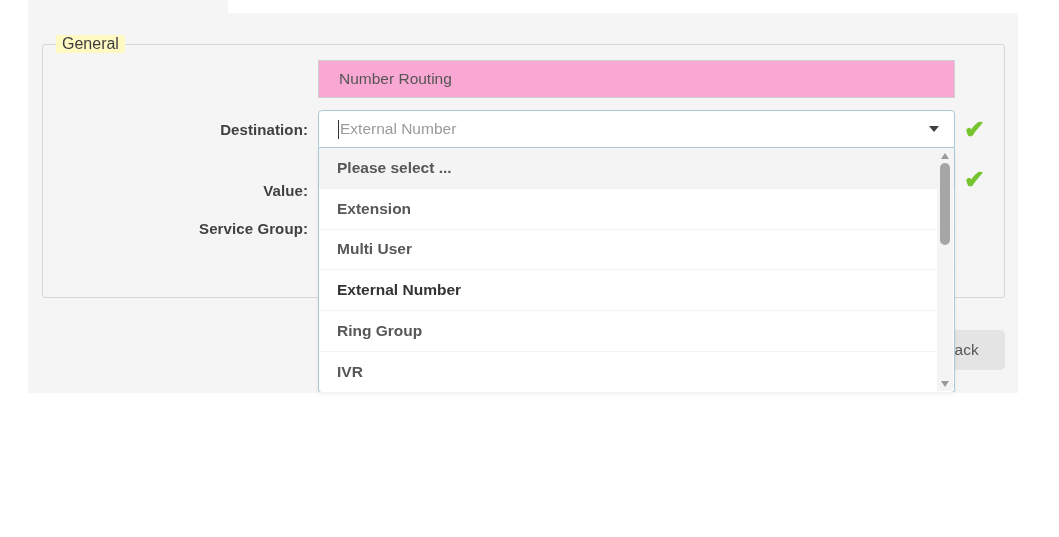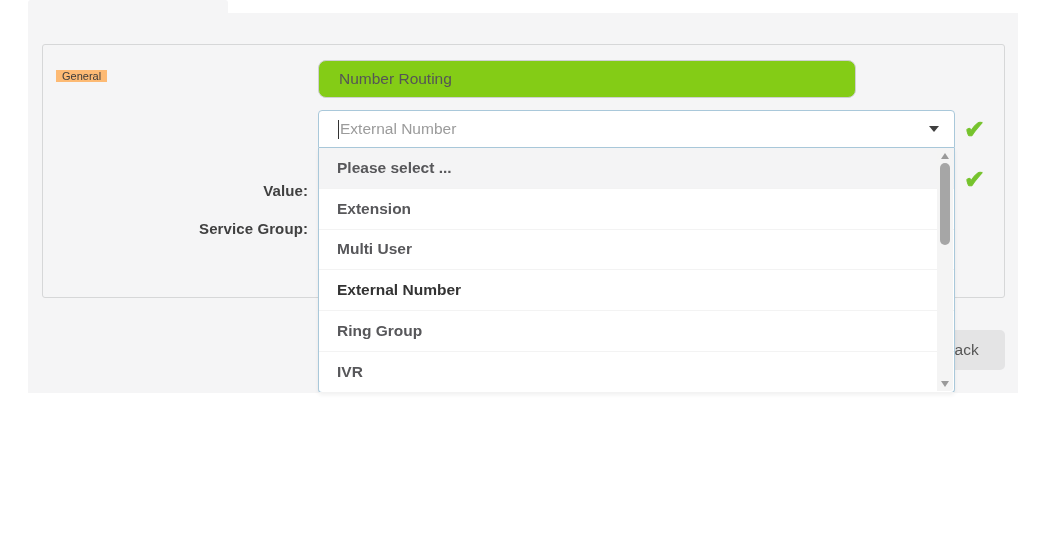--- a/index.html
+++ b/index.html
@@ -10,26 +10,26 @@
   
   .tab-stub { position:absolute; left:28px; top:0; width:200px; height:14px;
               background:#f5f5f6; border-radius:3px 3px 0 0; }
   .panel { position:absolute; left:28px; top:13px; width:990px; height:380px;
            background:#f5f5f6; }
 
   
   .fieldset { position:absolute; left:42px; top:44px; width:963px; height:254px;
               border:1px solid #d6d7d8; border-radius:3px; }
   .legend { position:absolute; left:13px; top:-10px; padding:0 6px;
-            background:#fdba74; font-size:11px; color:#3c3c3c;margin-top:35px; }
+            background:#fef9c3; font-size:16px; color:#3c3c3c; }
   .row-label { position:absolute; left:42px; width:266px; height:38px;
                display:flex; align-items:center; justify-content:flex-end;
                font-size:15px; font-weight:bold; color:#404040; letter-spacing:.1px; }
-  .text-input { position:absolute; left:318px; width:538px; height:38px;
-                background:#84cc16; border:1px solid #cfd0d1; border-radius:8px;
+  .text-input { position:absolute; left:318px; width:637px; height:38px;
+                background:#f9a8d4; border:1px solid #cfd0d1; border-radius:0;
                 display:flex; align-items:center; padding-left:20px;
                 font-size:15.5px; color:#555; }
 
   
   .combobox { position:absolute; left:318px; top:110px; width:637px; height:38px;
               background:#ffffff; border:1px solid #a9c8da; border-radius:4px 4px 0 0;
               display:flex; align-items:center; padding-left:19px; z-index:30; }
   .combobox .placeholder { font-size:15.5px; color:#9b9b9b; }
   .caret-down { position:absolute; right:15px; top:15px; width:0; height:0;
                 border-left:5px solid transparent; border-right:5px solid transparent;
@@ -81,20 +81,21 @@
 
 <div class="stage">
 
   <div class="tab-stub"></div>
   <div class="panel"></div>
 
   <div class="fieldset">
     <div class="legend">General</div>
   </div>
 
+  <div class="row-label" style="top:110px">Destination:</div>
   <div class="row-label" style="top:171px">Value:</div>
   <div class="row-label" style="top:209px">Service Group:</div>
 
   <div class="text-input" style="top:60px">
     <span>Number Routing</span>
   </div>
 
   <div class="combobox">
     <span class="text-cursor"></span>
     <span class="placeholder">External Number</span>

